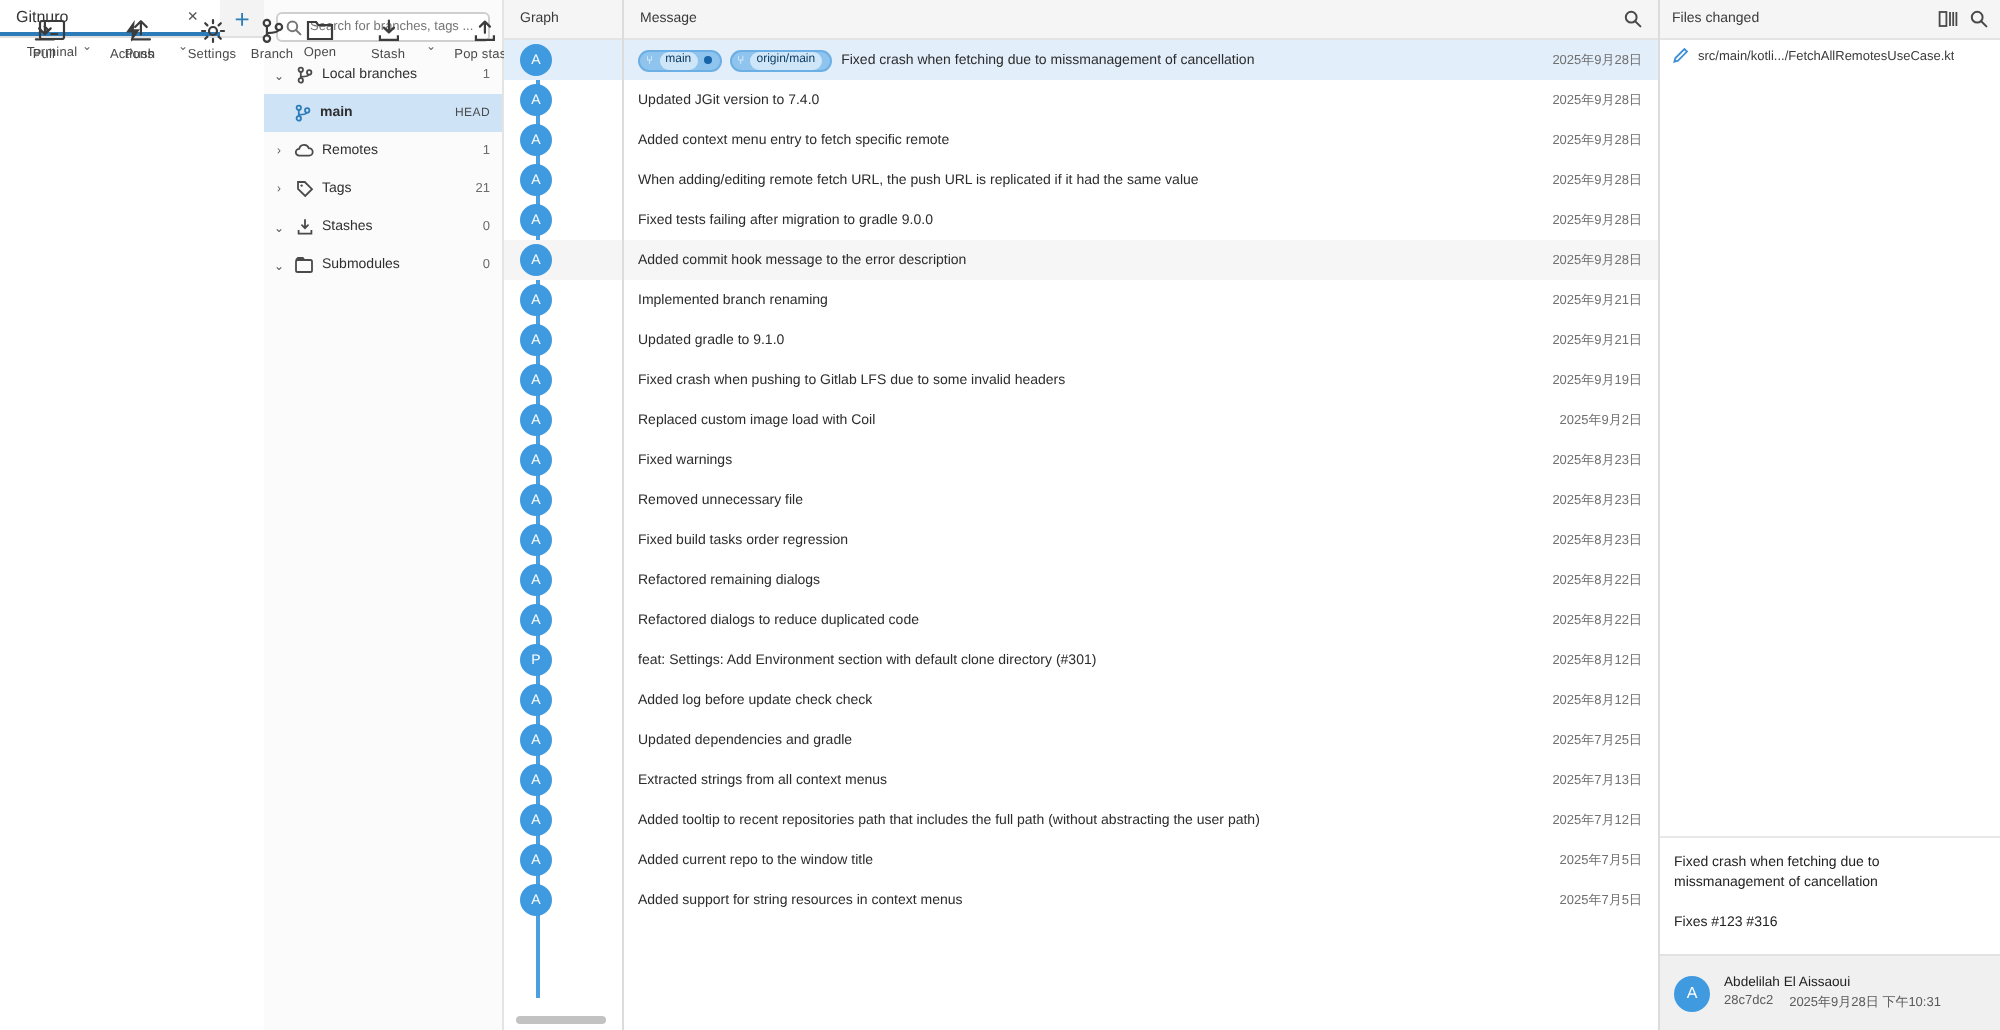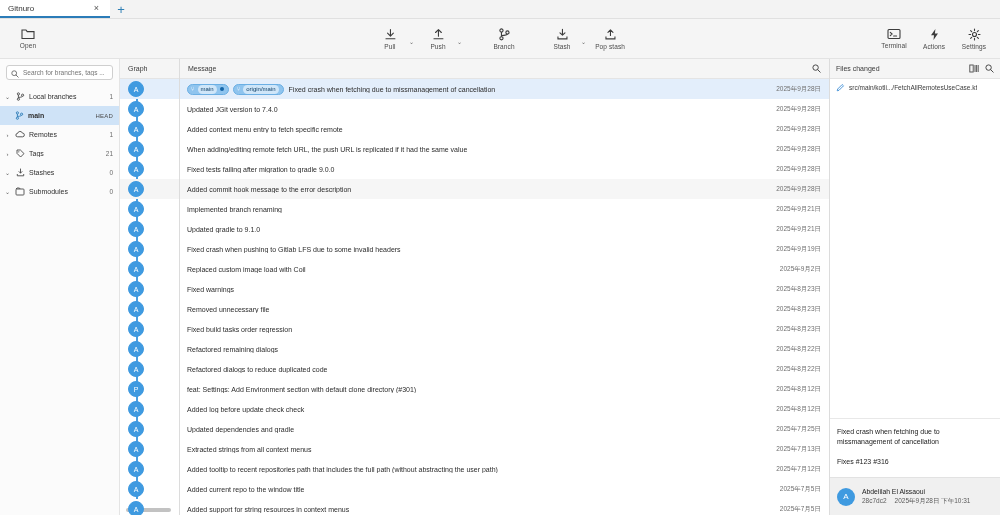--- a/index.html
+++ b/index.html
@@ -3,21 +3,21 @@
 <meta charset="utf-8">
 <style>
   * { box-sizing: border-box; margin: 0; padding: 0; }
   html, body {
     width: 1000px; height: 515px;
     font-family: "Liberation Sans", sans-serif;
     background: #ffffff;
     color: #1f1f1f;
     overflow: hidden;
   }
-  .app { width: 1000px; height: 515px; display: flex; flex-direction: column; }
+  .app { width: 1000px; height: 515px; display: flex; flex-direction: row; }
 
   
   .tabbar {
     height: 19px; background: #f3f3f3; border-bottom: 1px solid #e0e0e0;
     display: flex; align-items: stretch; flex: none;
   }
   .tab {
     width: 110px; background: #ffffff; border-bottom: 2px solid #2b7cb8;
     display: flex; align-items: center; padding: 0 8px; font-size: 8px;
     color: #333; position: relative;

